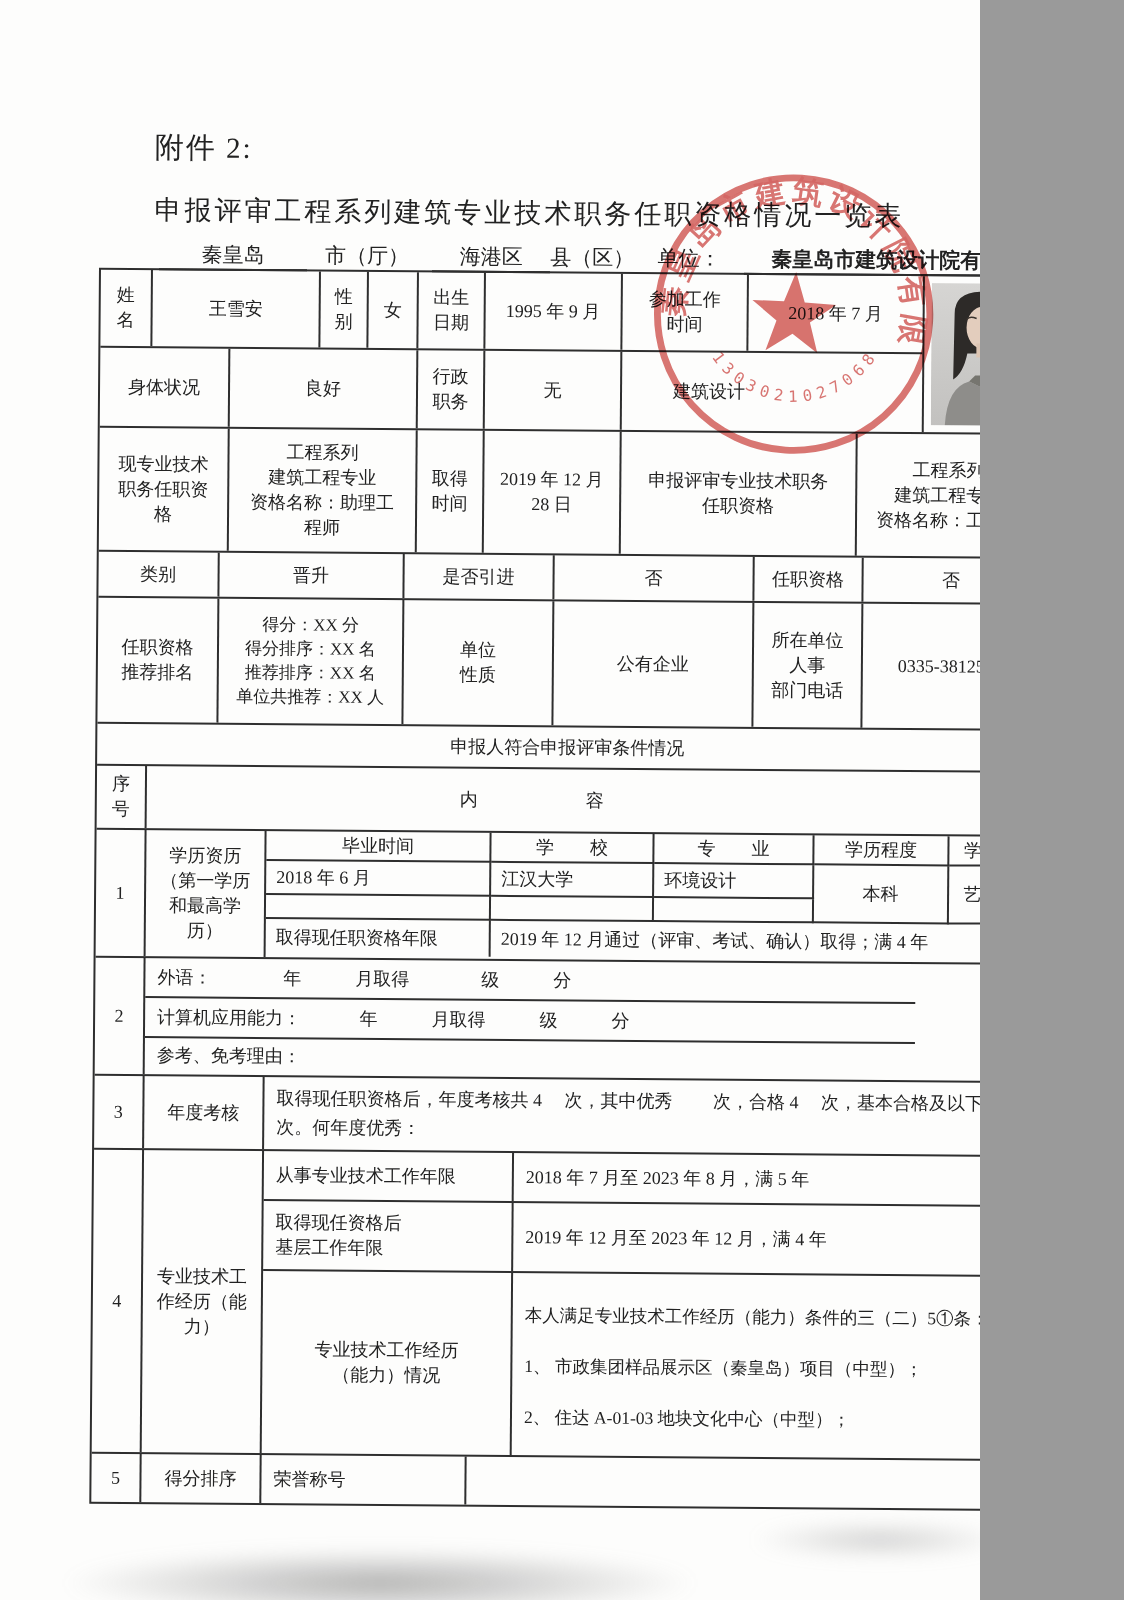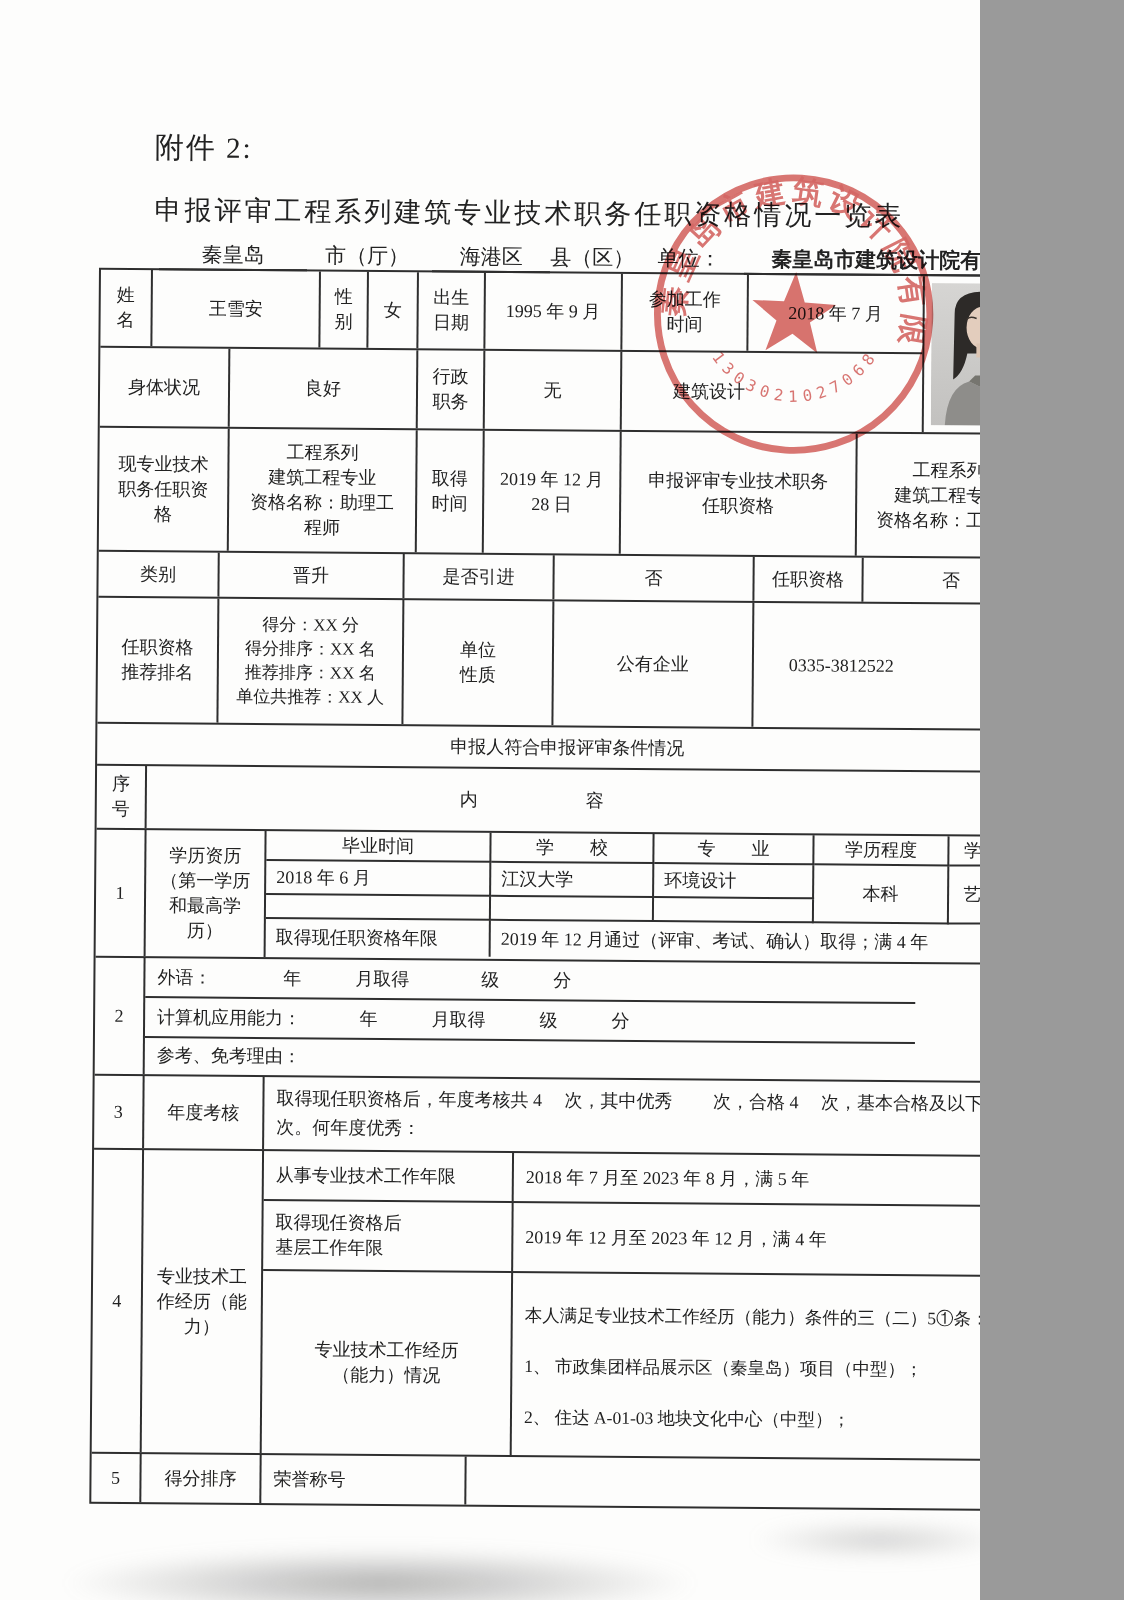--- a/index.html
+++ b/index.html
@@ -135,20 +135,23 @@
     <div class="row" style="height:124px">
       <div class="c" style="width:121px">任职资格
 推荐排名</div>
       <div class="c smallnote" style="width:185px">得分：XX 分
 得分排序：XX 名
 推荐排序：XX 名
 单位共推荐：XX 人</div>
       <div class="c" style="width:150px">单位
 性质</div>
       <div class="c" style="width:200px">公有企业</div>
+      <div class="c" style="width:109px">所在单位
+人事
+部门电话</div>
       <div class="c cl" style="width:175px">0335-3812522</div>
     </div>
 
     <div class="row" style="height:40px">
       <div class="c cl" style="width:940px">申报人符合申报评审条件情况</div>
     </div>
 
     <div class="row" style="height:62px">
       <div class="c" style="width:50px">序
 号</div>

